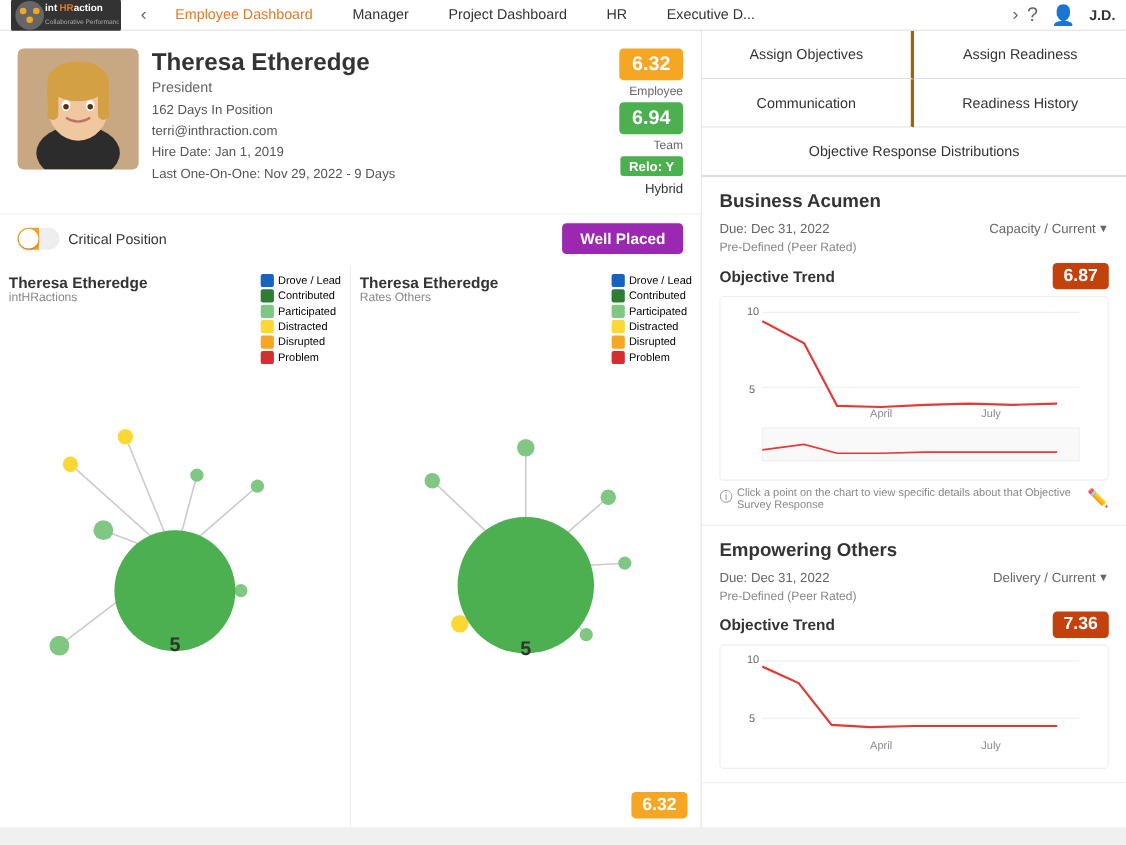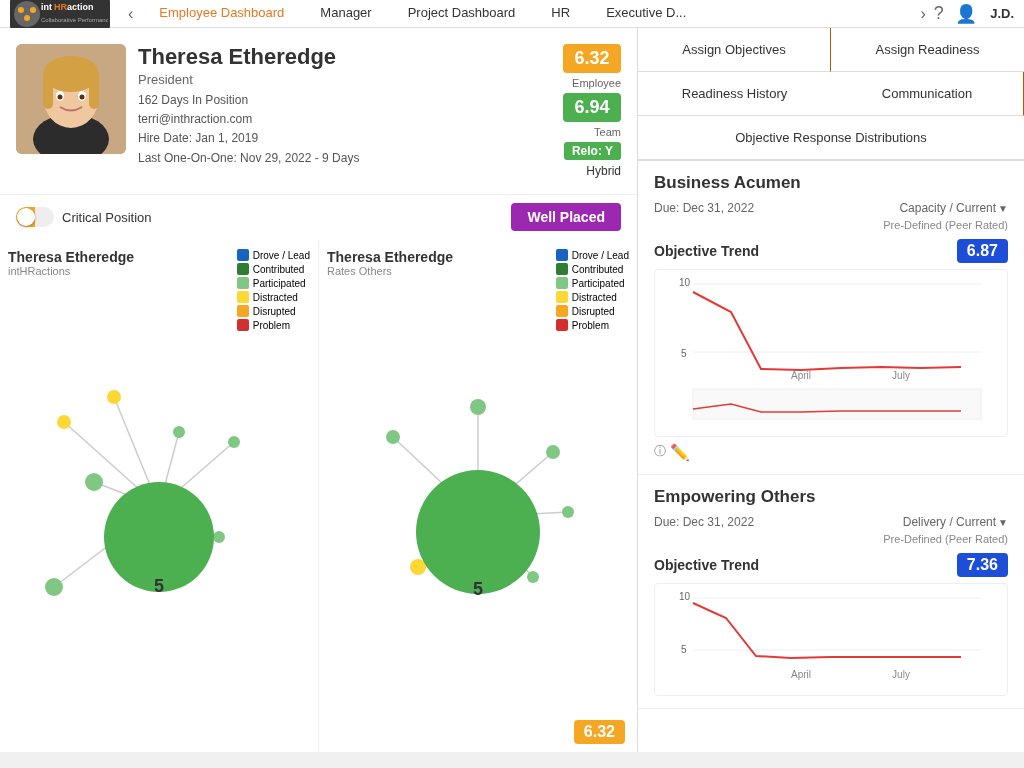--- a/index.html
+++ b/index.html
@@ -55,33 +55,33 @@
 
     
     .network-svg { width: 100%; height: 340px; }
     .bottom-score { background: #f5a623; color: white; font-size: 16px; font-weight: bold; padding: 3px 10px; border-radius: 4px; }
 
     
     .right-panel { flex: 1; background: white; overflow-y: auto; }
 
     
     .action-grid { display: grid; grid-template-columns: 1fr 1fr; border-bottom: 1px solid #ddd; }
-    .action-btn { padding: 14px 10px; text-align: center; font-size: 13px; color: #333; cursor: pointer; border: none; background: white; border-right: 1px solid #a16207; border-bottom: 1px solid #ddd; font-weight: 500; }
+    .action-btn { padding: 14px 10px; text-align: center; font-size: 13px; color: #333; cursor: pointer; border: none; background: white; border-right: 3px solid #a16207; border-bottom: 1px solid #ddd; font-weight: 500; }
     .action-btn-wide { grid-column: 1 / -1; border-right: none; }
 
     
     .obj-section { padding: 12px 16px; border-bottom: 1px solid #eee; }
     .obj-title { font-size: 17px; font-weight: bold; color: #333; margin-bottom: 8px; }
     .obj-meta-row { display: flex; justify-content: space-between; align-items: center; margin-bottom: 4px; }
     .obj-due { font-size: 12px; color: #666; }
     .obj-type { font-size: 12px; color: #666; display: flex; align-items: center; gap: 2px; cursor: pointer; }
-    .obj-rated { font-size: 11px; color: #888; text-align: right; }
+    .obj-rated { font-size: 11px; color: #888; }
     .trend-header { display: flex; justify-content: space-between; align-items: center; margin-bottom: 6px; }
     .trend-label { font-size: 14px; font-weight: bold; color: #333; }
-    .trend-score { background: #1d4ed8; color: white; font-size: 16px; font-weight: bold; padding: 3px 10px; border-radius: 4px; }
+    .trend-score { background: #c2410c; color: white; font-size: 16px; font-weight: bold; padding: 3px 10px; border-radius: 4px; }
     .chart-area { background: white; border: 1px solid #eee; border-radius: 4px; padding: 4px; }
     .chart-note { font-size: 10px; color: #888; display: flex; align-items: flex-start; gap: 4px; padding: 6px 0 0; }
     .edit-icon { float: right; cursor: pointer; font-size: 16px; color: #333; }
 
     .dropdown-arrow { font-size: 10px; }
 
     
     .right-panel::-webkit-scrollbar { width: 4px; }
     .right-panel::-webkit-scrollbar-thumb { background: #ccc; border-radius: 2px; }
   </style>
@@ -286,22 +286,22 @@
         </div>
       </div>
     </div>
   </div>
 
   <div class="right-panel">
 
     <div class="action-grid">
       <button class="action-btn">Assign Objectives</button>
       <button class="action-btn" style="border-right:none;">Assign Readiness</button>
+      <button class="action-btn">Communication</button>
       <button class="action-btn" style="border-right:none;">Readiness History</button>
-      <button class="action-btn">Communication</button>
       <button class="action-btn action-btn-wide">Objective Response Distributions</button>
     </div>
 
     <div class="obj-section">
       <div class="obj-title">Business Acumen</div>
       <div class="obj-meta-row">
         <span class="obj-due">Due: Dec 31, 2022</span>
         <span class="obj-type">
           <span>Capacity / Current</span>
           <span class="dropdown-arrow">▼</span>
@@ -328,20 +328,21 @@
           <text x="130" y="105" font-size="10" fill="#888" text-anchor="middle">April</text>
           <text x="230" y="105" font-size="10" fill="#888" text-anchor="middle">July</text>
 
           <rect x="22" y="115" width="288" height="30" fill="#f9f9f9" stroke="#eee" stroke-width="1"></rect>
           <polyline points="22,135 60,130 90,138 130,138 170,137 210,137 250,137 290,137" fill="none" stroke="#e53935" stroke-width="1.5"></polyline>
         </svg>
       </div>
 
       <div class="chart-note">
         <span style="color:#888;font-size:12px;">ⓘ</span>
+        <span>Click a point on the chart to view specific details about that Objective Survey Response</span>
         <span class="edit-icon">✏️</span>
       </div>
     </div>
 
     <div class="obj-section">
       <div class="obj-title">Empowering Others</div>
       <div class="obj-meta-row">
         <span class="obj-due">Due: Dec 31, 2022</span>
         <span class="obj-type">
           <span>Delivery / Current</span>

